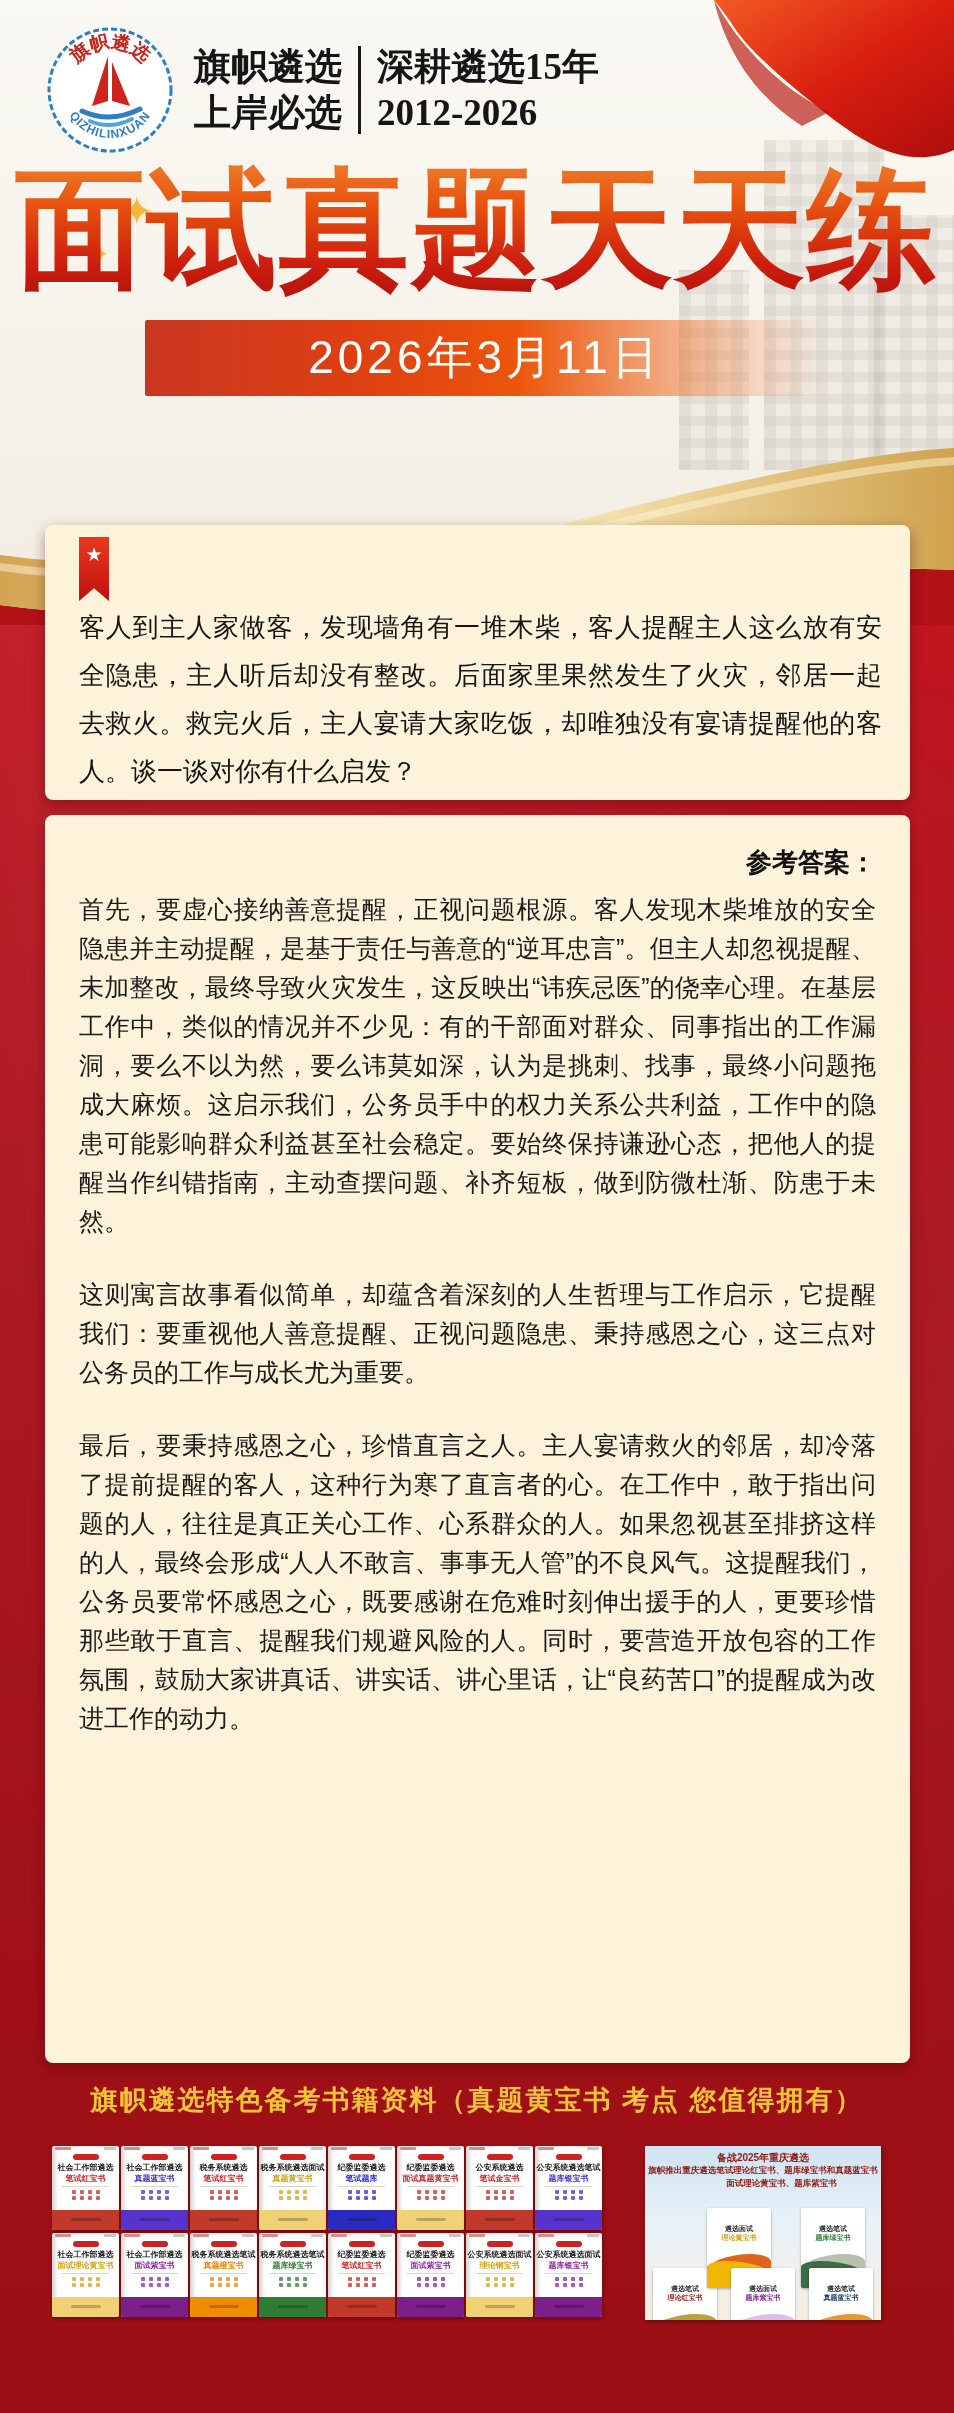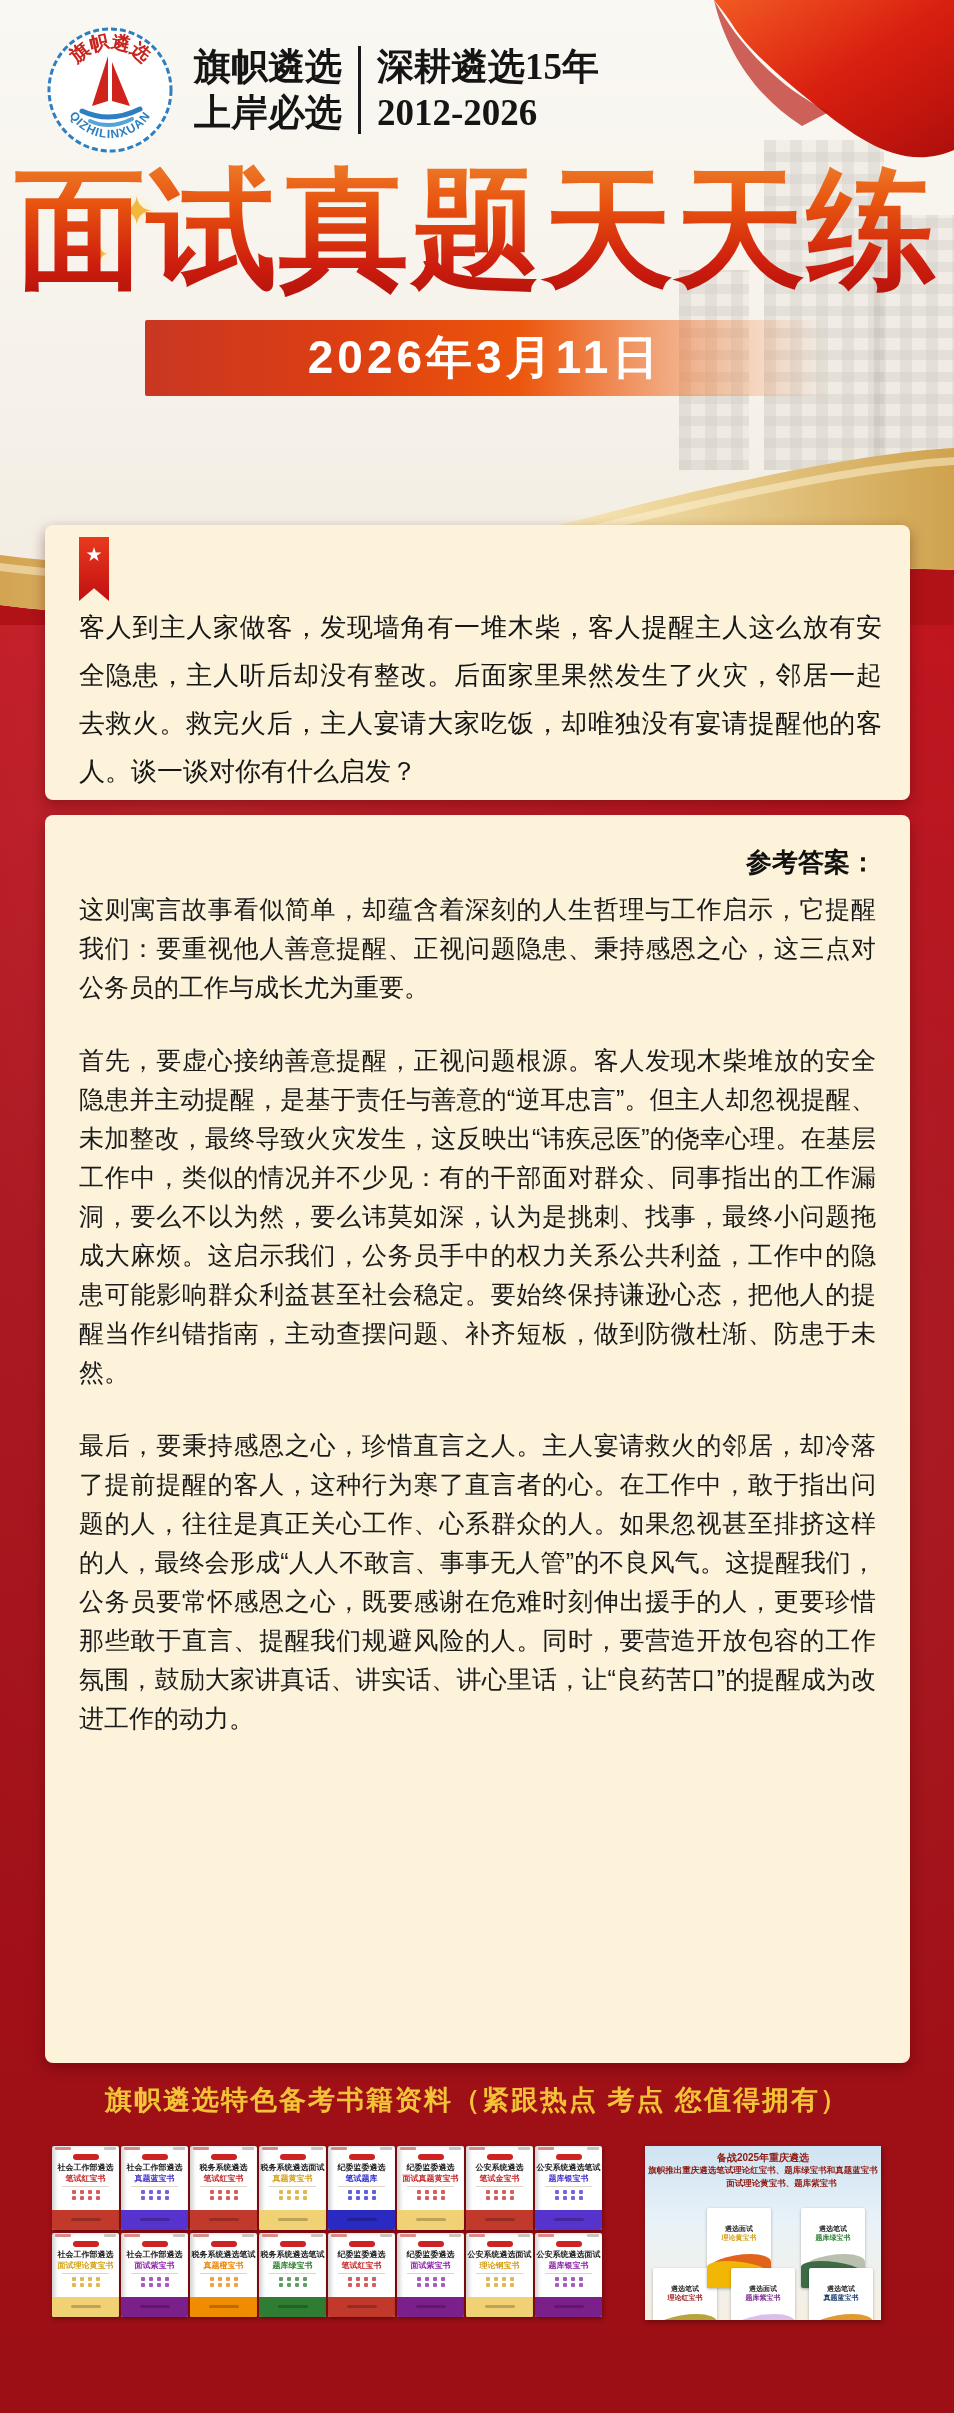--- a/index.html
+++ b/index.html
@@ -34,21 +34,21 @@
     font-size:130px;line-height:1.3;letter-spacing:2px;
     background:linear-gradient(180deg,#f08a33 0%,#e7520f 35%,#cd1d0e 70%,#a90f0b 100%);
     -webkit-background-clip:text;background-clip:text;color:transparent;}
   .sparkle{position:absolute;color:#f3b63e;text-shadow:0 0 8px #ffe9a8;}
   .sp1{top:188px;left:120px;font-size:40px;}
   .sp2{top:242px;left:92px;font-size:20px;}
   
   .date-banner{position:absolute;top:320px;left:145px;width:680px;height:76px;
     border-radius:2px;display:flex;align-items:center;justify-content:center;
     background:linear-gradient(90deg,#c93722 0%,#dd3f12 30%,#ec560c 55%,rgba(240,120,50,.35) 85%,rgba(250,245,240,0) 100%);
-    color:#ffffff;font-size:46px;font-weight:700;letter-spacing:4px;}
+    color:#ffffff;font-size:46px;font-weight:400;letter-spacing:4px;}
   
   .wave-svg{position:absolute;top:395px;left:0;}
   .red-body{position:absolute;top:625px;left:0;width:954px;height:1788px;
     background:linear-gradient(180deg,#c0151f 0%,#a8111a 35%,#9c0f15 100%);}
   .red-body::after{content:"";position:absolute;inset:0;
     background:radial-gradient(ellipse at 20% 10%,rgba(255,255,255,.07),transparent 55%),
                radial-gradient(ellipse at 85% 40%,rgba(255,255,255,.05),transparent 50%);}
   
   .card{position:absolute;left:45px;width:865px;background:#fcf3da;border-radius:8px;
     box-shadow:0 5px 14px rgba(70,0,0,.4);box-sizing:border-box;}
@@ -184,26 +184,26 @@
 
 <div class="card q-card">
   <div class="bookmark">
     <span>★</span>
   </div>
   <div class="q-text">客人到主人家做客，发现墙角有一堆木柴，客人提醒主人这么放有安全隐患，主人听后却没有整改。后面家里果然发生了火灾，邻居一起去救火。救完火后，主人宴请大家吃饭，却唯独没有宴请提醒他的客人。谈一谈对你有什么启发？</div>
 </div>
 
 <div class="card a-card">
   <div class="a-label">参考答案：</div>
+  <p>首先，要虚心接纳善意提醒，正视问题根源。客人发现木柴堆放的安全隐患并主动提醒，是基于责任与善意的“逆耳忠言”。但主人却忽视提醒、未加整改，最终导致火灾发生，这反映出“讳疾忌医”的侥幸心理。在基层工作中，类似的情况并不少见：有的干部面对群众、同事指出的工作漏洞，要么不以为然，要么讳莫如深，认为是挑刺、找事，最终小问题拖成大麻烦。这启示我们，公务员手中的权力关系公共利益，工作中的隐患可能影响群众利益甚至社会稳定。要始终保持谦逊心态，把他人的提醒当作纠错指南，主动查摆问题、补齐短板，做到防微杜渐、防患于未然。</p>
   <p>这则寓言故事看似简单，却蕴含着深刻的人生哲理与工作启示，它提醒我们：要重视他人善意提醒、正视问题隐患、秉持感恩之心，这三点对公务员的工作与成长尤为重要。</p>
-  <p>首先，要虚心接纳善意提醒，正视问题根源。客人发现木柴堆放的安全隐患并主动提醒，是基于责任与善意的“逆耳忠言”。但主人却忽视提醒、未加整改，最终导致火灾发生，这反映出“讳疾忌医”的侥幸心理。在基层工作中，类似的情况并不少见：有的干部面对群众、同事指出的工作漏洞，要么不以为然，要么讳莫如深，认为是挑刺、找事，最终小问题拖成大麻烦。这启示我们，公务员手中的权力关系公共利益，工作中的隐患可能影响群众利益甚至社会稳定。要始终保持谦逊心态，把他人的提醒当作纠错指南，主动查摆问题、补齐短板，做到防微杜渐、防患于未然。</p>
   <p>最后，要秉持感恩之心，珍惜直言之人。主人宴请救火的邻居，却冷落了提前提醒的客人，这种行为寒了直言者的心。在工作中，敢于指出问题的人，往往是真正关心工作、心系群众的人。如果忽视甚至排挤这样的人，最终会形成“人人不敢言、事事无人管”的不良风气。这提醒我们，公务员要常怀感恩之心，既要感谢在危难时刻伸出援手的人，更要珍惜那些敢于直言、提醒我们规避风险的人。同时，要营造开放包容的工作氛围，鼓励大家讲真话、讲实话、讲心里话，让“良药苦口”的提醒成为改进工作的动力。</p>
 </div>
 
-<div class="promo">旗帜遴选特色备考书籍资料（紧跟热点 考点 您值得拥有）</div>
+<div class="promo">旗帜遴选特色备考书籍资料（真题黄宝书 考点 您值得拥有）</div>
 
 <div class="books">
   <div class="book-row" id="book-row1">
       <div class="book" style="color: rgb(198, 40, 40);">
         <div class="strip">
           <i></i>
           <i></i>
         </div>
         <div class="pill"></div>
         <div class="series">社会工作部遴选</div>

